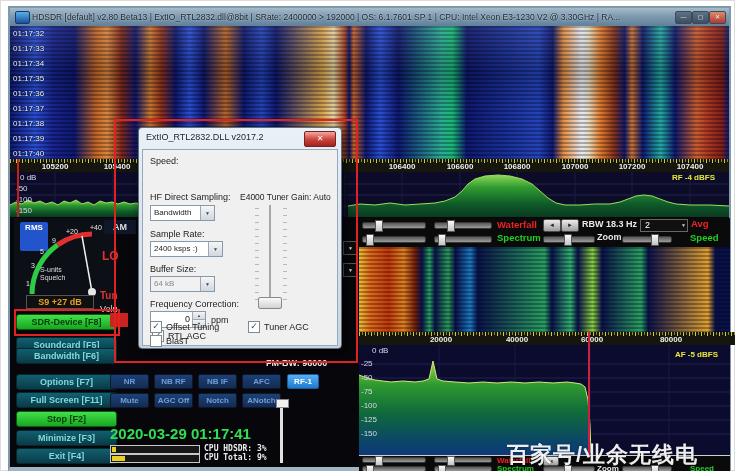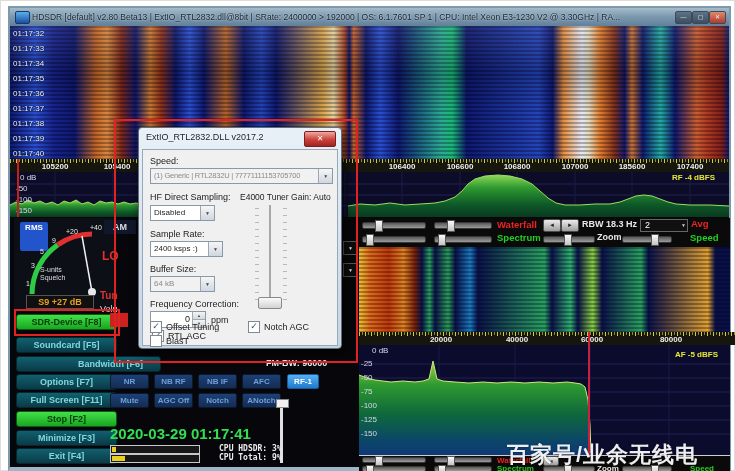--- a/index.html
+++ b/index.html
@@ -90,21 +90,21 @@
   .cblbl{position:absolute;font-size:9px;color:#1c1c1c;white-space:nowrap;}
   .ticks{position:absolute;width:4px;background-image:repeating-linear-gradient(180deg,#b8b8b8 0 1px,transparent 1px 7px);}
   
   .annot{position:absolute;border:2px solid #e02222;z-index:100;}
   #watermark{position:absolute;left:497px;top:432px;z-index:110;font-size:22px;font-weight:bold;
      color:rgba(255,255,255,.93);letter-spacing:1px;text-shadow:0 0 2px rgba(0,0,0,.5);}
   .mini-dd{position:absolute;width:13px;height:12px;background:#0d0d0d;border:1px solid #5a5a5a;
      color:#e8e8e8;font-size:5px;text-align:center;line-height:12px;}
   .cpu-bar{position:absolute;width:88px;height:7px;background:#181818;border:1px solid #c8c8c8;}
   .cpu-fill{position:absolute;left:1px;top:1px;height:5px;background:#e8d020;}
-  .cputxt{position:absolute;font-family:"DejaVu Sans Mono",monospace;font-size:8px;font-weight:bold;color:#ececec;margin-left:15px;}
+  .cputxt{position:absolute;font-family:"DejaVu Sans Mono",monospace;font-size:8px;font-weight:bold;color:#ececec;}
 </style>
 </head>
 <body>
 
 <div id="frame"></div>
 <div id="app">
 
   <div id="titlebar">
     <div id="appicon"></div>
     <div class="title">HDSDR [default]  v2.80 Beta13  |  ExtIO_RTL2832.dll@8bit  |  SRate: 2400000 &gt; 192000  |  OS: 6.1.7601 SP 1  |  CPU: Intel Xeon E3-1230 V2 @ 3.30GHz  |  RA...</div>
@@ -126,21 +126,21 @@
     <span class="ts" style="top:141px;">01:17:40</span>
   </div>
 
   <div class="ruler" style="left:0;top:151px;width:719px;height:13px;">
     <span class="rlabel" style="left:23px;">105200</span>
     <span class="rlabel" style="left:85px;">105400</span>
     <span class="rlabel" style="left:370px;">106400</span>
     <span class="rlabel" style="left:428px;">106600</span>
     <span class="rlabel" style="left:485px;">106800</span>
     <span class="rlabel" style="left:543px;">107000</span>
-    <span class="rlabel" style="left:600px;">185600</span>
+    <span class="rlabel" style="left:600px;">107200</span>
     <span class="rlabel" style="left:658px;">107400</span>
   </div>
 
   <div class="specpanel" style="left:0;top:164px;width:719px;height:45px;">
     <svg width="719" height="45" viewBox="0 0 719 45">
       <defs>
         <linearGradient id="gg" x1="0" y1="0" x2="0" y2="1">
           <stop offset="0" stop-color="#8fd858"></stop>
             <stop offset="0.3" stop-color="#2f9a30"></stop>
           <stop offset="0.7" stop-color="#0e5a28"></stop>
@@ -198,21 +198,21 @@
     </svg>
     <div class="lbl" style="left:26px;top:48px;font-size:7px;color:#ddd;">S-units</div>
     <div class="lbl" style="left:26px;top:56px;font-size:7px;color:#ddd;">Squelch</div>
     <div class="abs" style="left:12px;top:77px;width:66px;height:12px;background:#101010;border:1px solid #555;
          color:#e8a020;font-size:9px;font-weight:bold;text-align:center;line-height:12px;">S9 +27 dB</div>
   </div>
 
   <div>
     <div class="sbtn green" style="top:306px;">SDR-Device [F8]</div>
     <div class="sbtn" style="top:329px;">Soundcard  [F5]</div>
-    <div class="sbtn" style="top:348px;padding-left:44px;">Bandwidth  [F6]</div>
+    <div class="sbtn" style="top:340px;">Bandwidth  [F6]</div>
     <div class="sbtn" style="top:366px;">Options   [F7]</div>
     <div class="sbtn" style="top:384px;">Full Screen [F11]</div>
     <div class="sbtn green" style="top:403px;">Stop    [F2]</div>
     <div class="sbtn" style="top:422px;">Minimize  [F3]</div>
     <div class="sbtn" style="top:440px;">Exit    [F4]</div>
   </div>
 
   <div class="abs" style="left:94px;top:212px;width:32px;height:14px;background:#0f172a;color:#ddd;font-size:9px;
        font-weight:bold;text-align:center;line-height:14px;">AM</div>
   <div class="lbl" style="left:92px;top:241px;font-size:12px;font-weight:bold;color:#e03030;">LO</div>
@@ -360,28 +360,24 @@
         <div class="hthumb" style="left:28px;height:8px;top:-2px;"></div>
       </div>
     <span class="clbl grn" style="left:331px;top:8px;font-size:8px;">Speed</span>
   </div>
 
   <div id="dialog">
     <div class="dtitle">ExtIO_RTL2832.DLL v2017.2</div>
     <div id="dlg-close">✕</div>
     <div id="dclient">
       <div class="dlbl" style="left:7px;top:6px;">Speed:</div>
-      <div class="combo disabled" style="left:7px;top:18px;width:178px;font-size:7.5px;letter-spacing:-0.2px;">
-        <span>(1) Generic | RTL2832U | 77771111153705700</span>
-        <span class="arr">▼</span>
-      </div>
       <div class="dlbl" style="left:7px;top:42px;">HF Direct Sampling:</div>
       <div class="dlbl" style="left:97px;top:42px;font-size:8.5px;">E4000 Tuner Gain: Auto</div>
       <div class="combo" style="left:7px;top:55px;width:60px;">
-        <span>Disabled</span>
+        <span>Bandwidth</span>
         <span class="arr">▼</span>
       </div>
       <div class="dlbl" style="left:7px;top:79px;">Sample Rate:</div>
       <div class="combo" style="left:7px;top:91px;width:68px;">
         <span>2400 ksps :)</span>
         <span class="arr">▼</span>
       </div>
       <div class="dlbl" style="left:7px;top:114px;">Buffer Size:</div>
       <div class="combo disabled" style="left:7px;top:126px;width:60px;">
         <span>64 kB</span>
@@ -406,20 +402,20 @@
 
     </div>
   </div>
 
   <div class="abs" style="left:140px;top:313px;z-index:60;">
     <div class="cb" style="left:0;top:0;"><span>✓</span></div>
     <div class="cblbl" style="left:16px;top:1px;">Offset Tuning</div>
     <div class="cb" style="left:0;top:14px;"></div>
     <div class="cblbl" style="left:16px;top:15px;">BiasT</div>
     <div class="cb" style="left:98px;top:0;"><span>✓</span></div>
-    <div class="cblbl" style="left:114px;top:1px;">Notch AGC</div>
+    <div class="cblbl" style="left:114px;top:1px;">Tuner AGC</div>
   </div>
 
   <div class="annot" style="left:104px;top:111px;width:240px;height:240px;"></div>
   <div class="annot" style="left:4px;top:301px;width:102px;height:23px;"></div>
 
   <div id="watermark">百家号/业余无线电</div>
 </div>
 
 </body></html>

